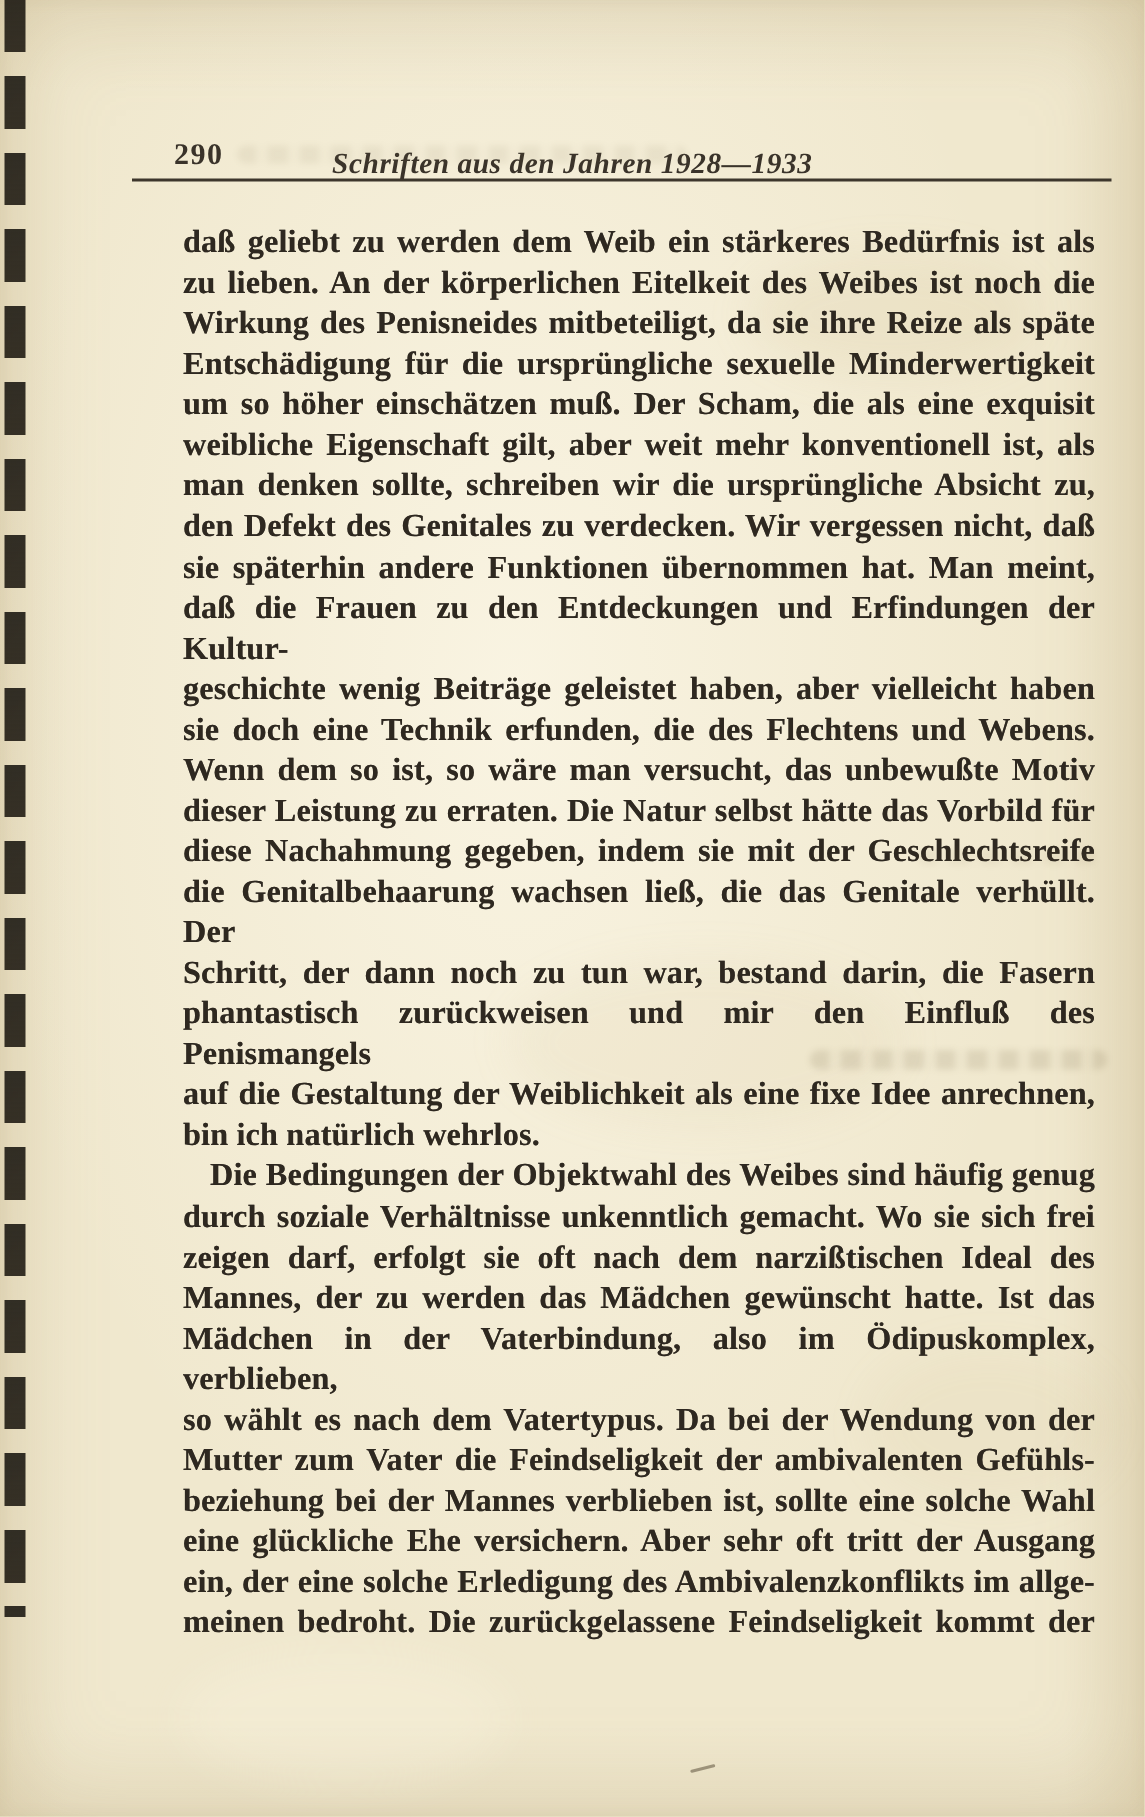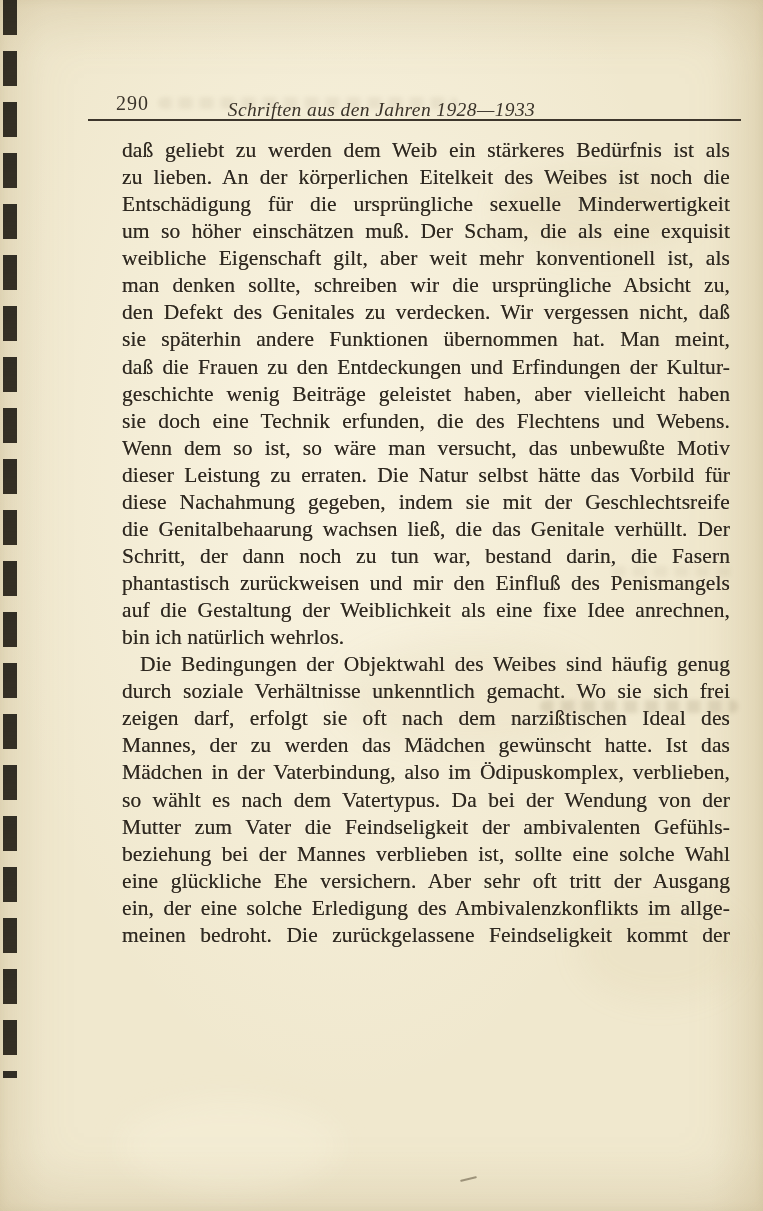--- a/index.html
+++ b/index.html
@@ -11,20 +11,21 @@
     background: #f0e8ce;
   }
   .page {
     position: absolute; inset: 0;
     background:
       radial-gradient(ellipse at 45% 38%, rgba(250,245,228,0.9) 0%, rgba(240,232,206,0.0) 60%),
       linear-gradient(90deg, rgba(228,216,182,0.35) 0%, rgba(240,232,206,0) 6%, rgba(240,232,206,0) 93%, rgba(226,213,178,0.45) 100%),
       linear-gradient(180deg, rgba(230,219,188,0.4) 0%, rgba(240,232,206,0) 5%, rgba(240,232,206,0) 95%, rgba(230,219,188,0.35) 100%),
       #f0e8ce;
     box-shadow: inset 0 0 70px rgba(165,145,100,0.28), inset 0 0 10px rgba(165,145,100,0.12);
+    font-weight: bold;
   }
   
   .edge-marks {
     position: absolute; left: 3px; top: 0; width: 14px; height: 1078px;
     background: repeating-linear-gradient(180deg,
       rgba(24,21,15,0.88) 0px, rgba(38,33,24,0.92) 35px,
       rgba(240,232,206,0) 35px, rgba(240,232,206,0) 51px);
     filter: blur(0.4px);
   }
   .running-header {
@@ -37,21 +38,21 @@
   .header-title {
     position: absolute; left: 0; top: 99px; width: 763px;
     text-align: center; font-style: italic; font-size: 19.5px;
     color: #3a332a; letter-spacing: 0.4px;
   }
   .header-rule {
     position: absolute; left: 88px; top: 119px; width: 653px; height: 1.6px;
     background: #3d362c;
   }
   .body-text {
-    position: absolute; left: 122px; top: 137px; width: 608px;
+    position: absolute; left: 122px; top: 148px; width: 608px;
     font-size: 21.5px; color: #2e2820;
     text-shadow: 0 0 0.35px rgba(46,40,32,0.65);
     letter-spacing: 0.1px;
   }
   .paragraph { margin: 0; }
   .text-line {
     line-height: 27.06px;
     text-align: justify;
     text-align-last: justify;
     white-space: normal;
@@ -96,20 +97,21 @@
     <div class="page-number">290</div>
     <div class="header-title">Schriften aus den Jahren 1928—1933</div>
     <div class="header-rule"></div>
     <div class="smudge header-ghost"></div>
   </div>
 
   <div class="body-text">
       <div class="paragraph">
         <div class="text-line">daß geliebt zu werden dem Weib ein stärkeres Bedürfnis ist als</div>
         <div class="text-line">zu lieben. An der körperlichen Eitelkeit des Weibes ist noch die</div>
+        <div class="text-line">Wirkung des Penisneides mitbeteiligt, da sie ihre Reize als späte</div>
         <div class="text-line">Entschädigung für die ursprüngliche sexuelle Minderwertigkeit</div>
         <div class="text-line">um so höher einschätzen muß. Der Scham, die als eine exquisit</div>
         <div class="text-line">weibliche Eigenschaft gilt, aber weit mehr konventionell ist, als</div>
         <div class="text-line">man denken sollte, schreiben wir die ursprüngliche Absicht zu,</div>
         <div class="text-line">den Defekt des Genitales zu verdecken. Wir vergessen nicht, daß</div>
         <div class="text-line">sie späterhin andere Funktionen übernommen hat. Man meint,</div>
         <div class="text-line">daß die Frauen zu den Entdeckungen und Erfindungen der Kultur-</div>
         <div class="text-line">geschichte wenig Beiträge geleistet haben, aber vielleicht haben</div>
         <div class="text-line">sie doch eine Technik erfunden, die des Flechtens und Webens.</div>
         <div class="text-line">Wenn dem so ist, so wäre man versucht, das unbewußte Motiv</div>

